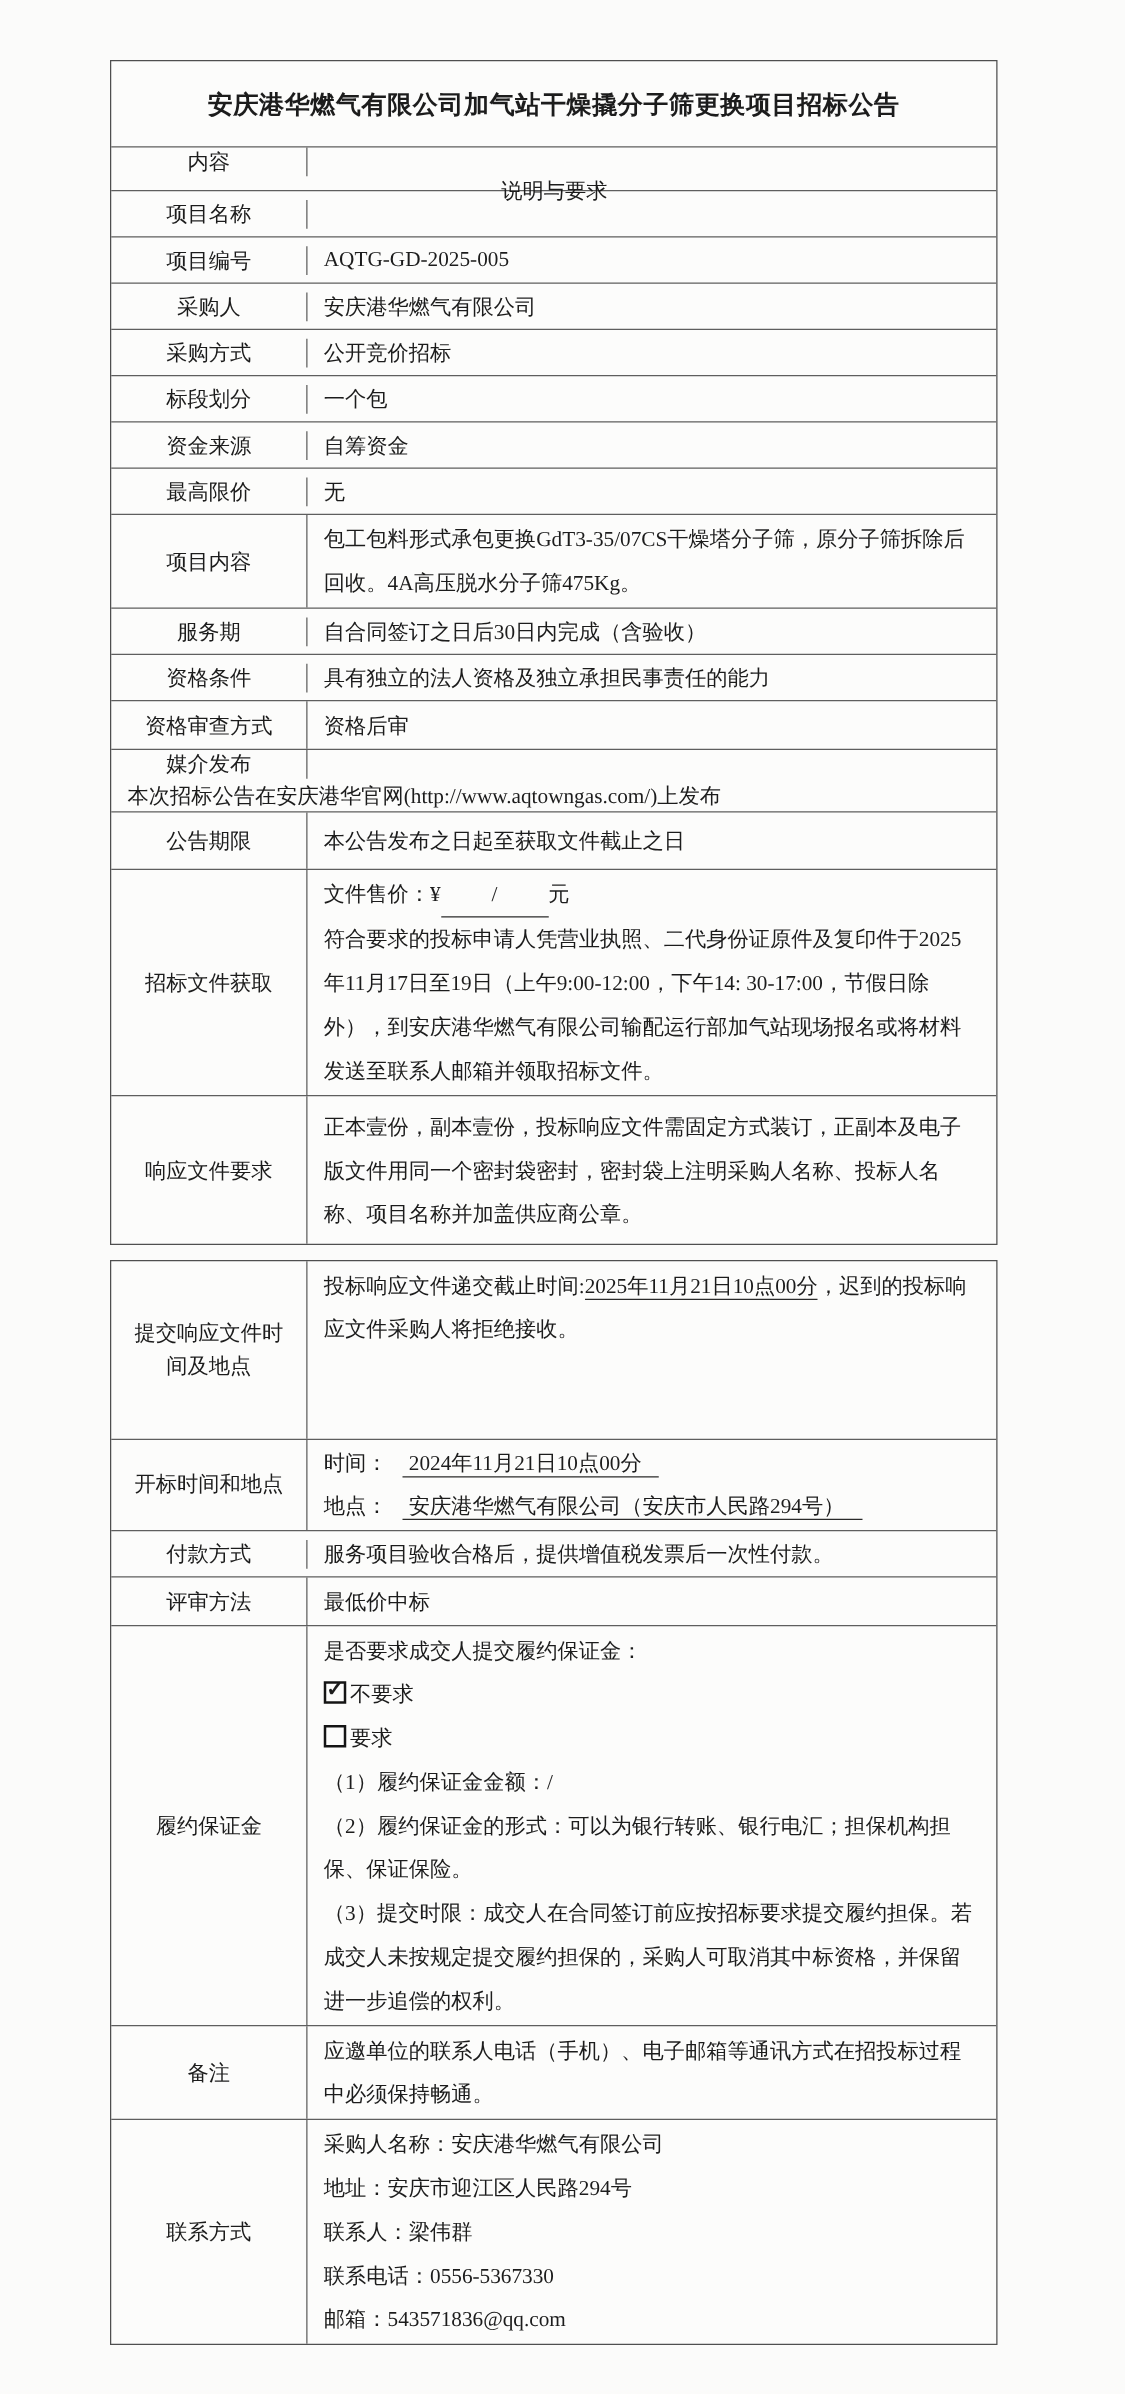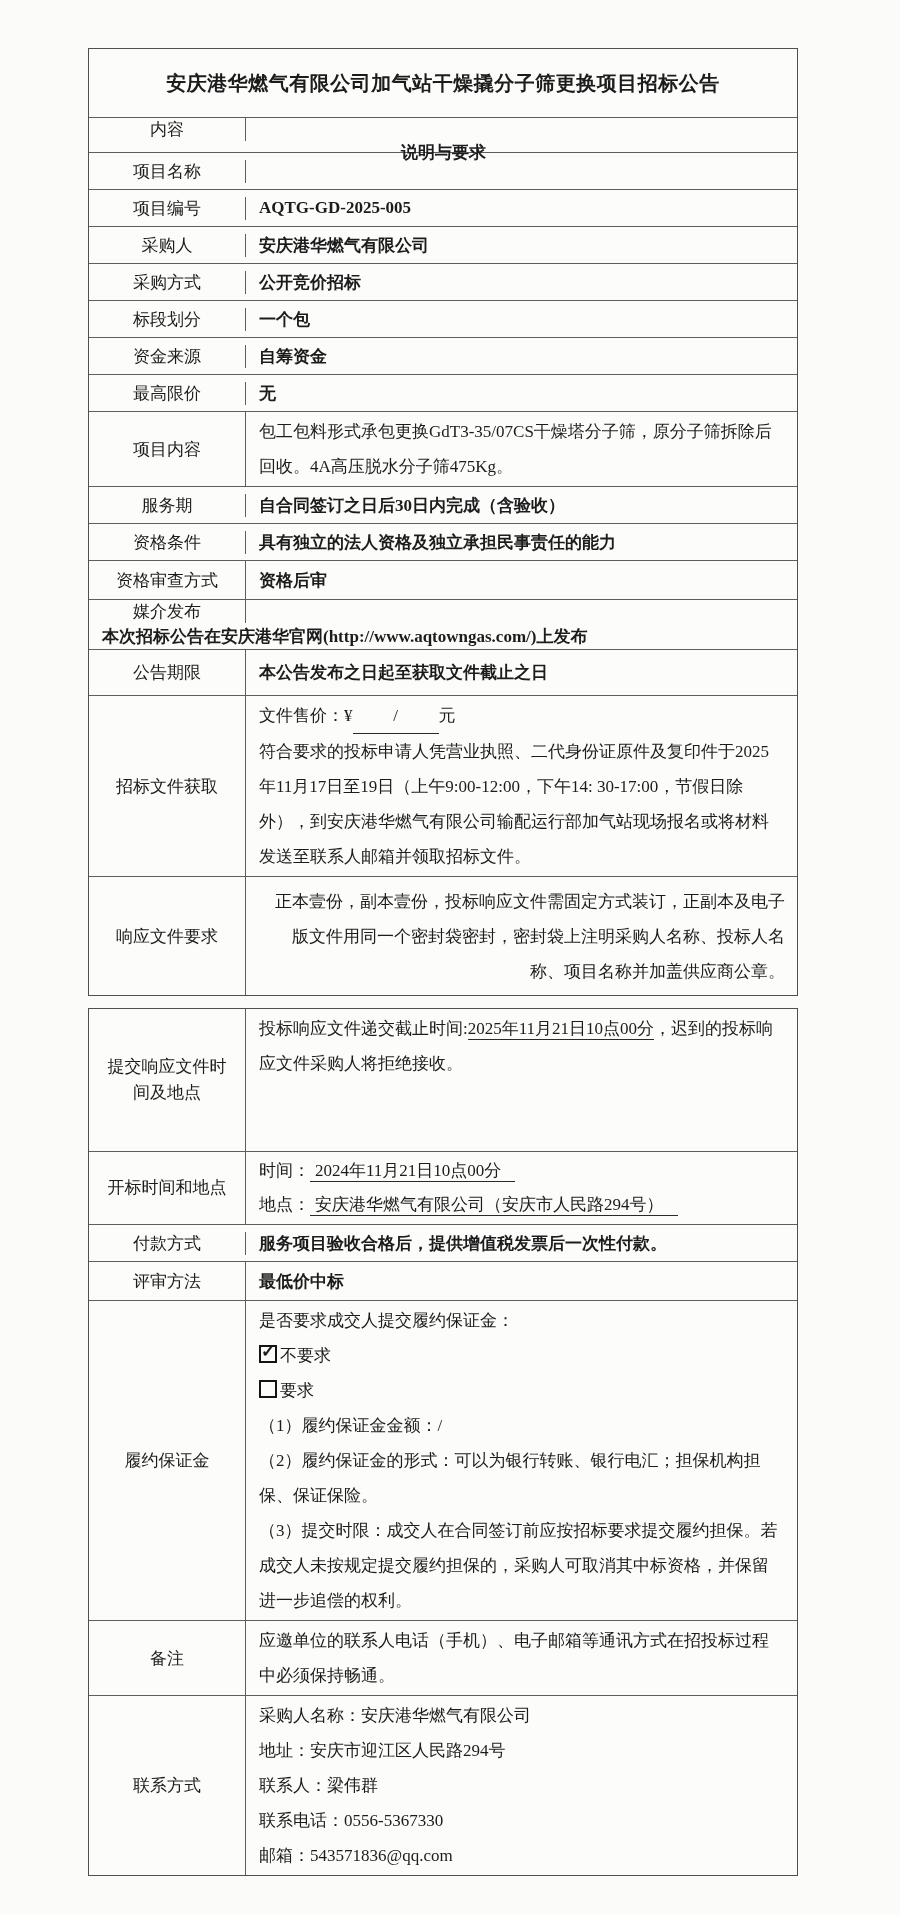--- a/index.html
+++ b/index.html
@@ -29,21 +29,21 @@
     text-align:center;
     font-size:17px;
     box-sizing:border-box;
   }
   .lbl .lblin{display:inline-block;max-width:128px;line-height:26px;}
   .val{
     flex:1;
     font-size:17px;
     box-sizing:border-box;
   }
-  .single{display:flex;align-items:center;padding:0 12px 0 13px;font-weight:bold;}
+  .single{display:flex;align-items:center;padding:0 12px 0 13px;}
   .multi{display:block;line-height:35px;padding:2px 12px 2px 13px;}
   .lh34{line-height:34px;}
   .center{justify-content:center;text-align:center;}
   
   .hTitle{height:68px;}
   .h34{height:34px;flex-direction:column;}
   .h36{height:36px;align-items:center;}
   .h38{height:38px;}
   .h45{height:45px;}
   .h49{height:49px;flex-direction:column;}
@@ -55,39 +55,39 @@
   .h318{min-height:318px;}
   .h71{min-height:71px;}
   .titlecell{
     width:100%;
     display:flex;align-items:center;justify-content:center;
     font-size:20px;font-weight:bold;letter-spacing:0.5px;
     text-align:center;
   }
   .hdr{font-size:17px;}
   .u{border-bottom:1px solid #2a2a2a;padding-bottom:1px;}
-  .upad{padding-left:5px;padding-right:14px;}
+  .upad{padding-left:5px;padding-right:14px;margin-left:12px;}
   .blank{
     display:inline-block;width:86px;
     border-bottom:1px solid #2a2a2a;
     text-align:center;
   }
   .cbx{
     display:inline-block;width:14px;height:14px;
     border:2px solid #141414;
     vertical-align:-2px;
     margin-right:3px;
     position:relative;
     line-height:14px;
   }
   .ck{
     position:absolute;left:0px;top:-4px;
     font-size:17px;font-weight:bold;line-height:17px;
   }
-  .pad7{padding-top:7px;text-align:right;}
+  .pad7{padding-top:7px;}
 </style>
 </head>
 <body>
 
 <div class="page">
 
   <div class="tbl tbl1">
 
     <div class="row hTitle">
       <div class="titlecell">安庆港华燃气有限公司加气站干燥撬分子筛更换项目招标公告</div>

